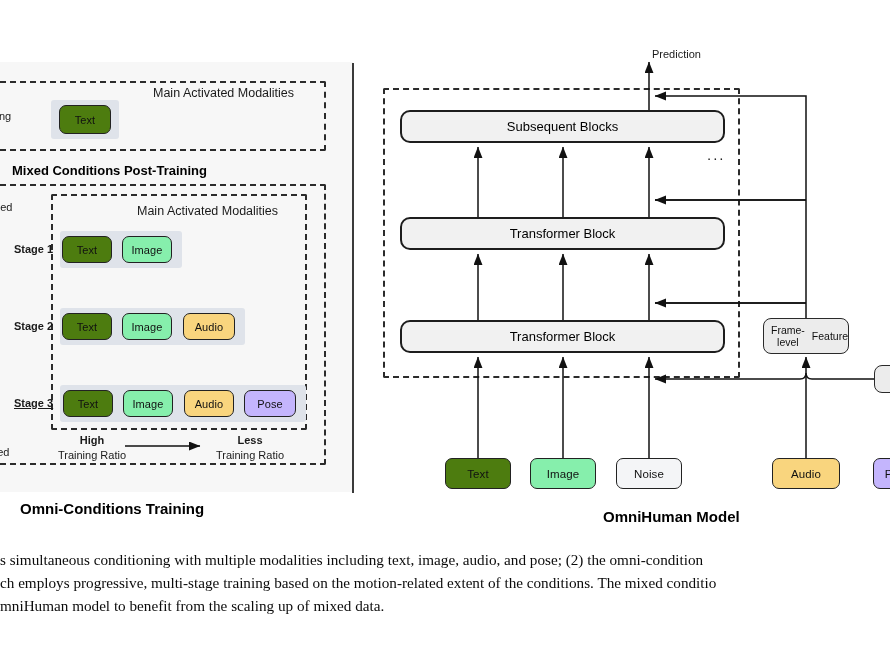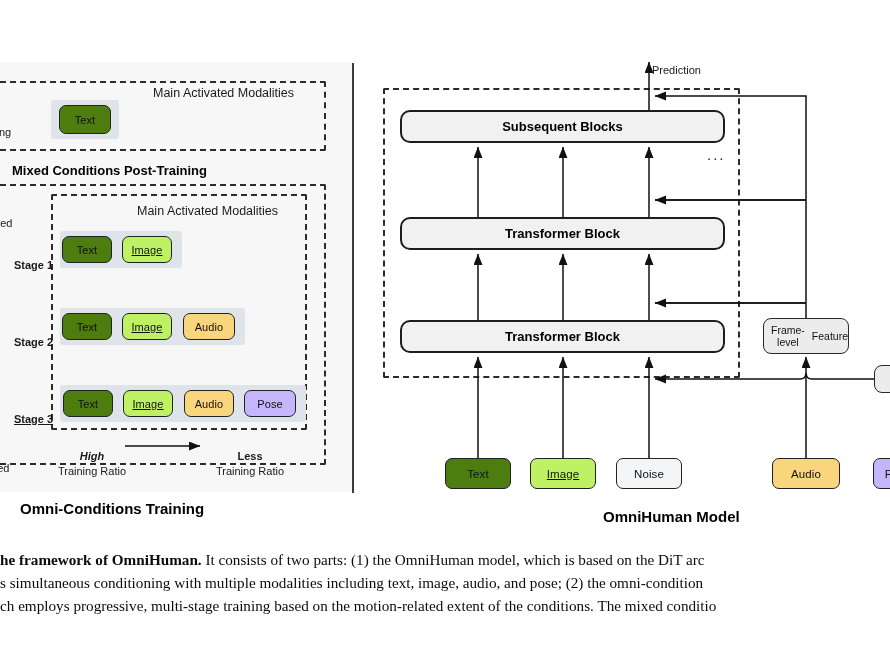--- a/index.html
+++ b/index.html
@@ -13,40 +13,40 @@
   .vsep{position:absolute;left:352px;top:63px;width:2px;height:430px;background:#3a3a3a;}
 
   
   .dash{position:absolute;border:2px dashed #2b2b2b;box-sizing:border-box;border-radius:2px;}
 
   
   .chip{position:absolute;box-sizing:border-box;border:1.5px solid #222;border-radius:7px;
         display:flex;align-items:center;justify-content:center;
         font-size:11px;color:#111;letter-spacing:.1px;}
   .chip.text{background:#4d7c0f;}
-  .chip.image{background:#bef264;text-decoration:underline;}
+  .chip.image{background:#86efac;}
   .chip.audio{background:#f9d57e;}
   .chip.pose{background:#c4b5fd;}
   .chip.noise{background:#f4f5f7;}
 
   
   .band{position:absolute;background:#dfe3ea;border-radius:3px;}
 
-  .lbl{position:absolute;font-size:11px;color:#1a1a1a;white-space:nowrap;margin-top:16px;}
+  .lbl{position:absolute;font-size:11px;color:#1a1a1a;white-space:nowrap;}
   .lbl.b{font-weight:bold;}
   .lbl.c{text-align:center;}
   .sect-title{position:absolute;font-size:13px;font-weight:bold;color:#000;white-space:nowrap;}
   .mam{position:absolute;font-size:12.5px;color:#1a1a1a;white-space:nowrap;}
 
   .panel-caption{position:absolute;font-size:15px;font-weight:bold;color:#000;white-space:nowrap;}
 
   
   .rblock{position:absolute;box-sizing:border-box;background:#f1f1f1;border:2px solid #1d1d1d;
           border-radius:10px;display:flex;align-items:center;justify-content:center;
-          font-size:13px;font-weight:bold;color:#000;}
+          font-size:13px;font-weight:normal;color:#000;}
   .smallbox{position:absolute;box-sizing:border-box;background:#ececec;border:1.5px solid #2a2a2a;
             border-radius:8px;display:flex;align-items:center;justify-content:center;
             text-align:center;font-size:10.5px;font-weight:normal;color:#111;line-height:1.15;}
   .dots{position:absolute;font-size:15px;letter-spacing:2px;color:#222;}
 
   svg.wires{position:absolute;left:0;top:0;width:890px;height:540px;overflow:visible;pointer-events:none;}
 
   
   .cap{position:absolute;left:0;top:548px;width:890px;
        font-family:"Liberation Serif",serif;font-size:15.2px;line-height:23px;color:#0b0b0b;
@@ -98,21 +98,21 @@
     <div class="lbl b" style="left:14px;top:397px;text-decoration:underline;">Stage 3</div>
     <div class="band" style="left:60px;top:385px;width:246px;height:37px;"></div>
     <div class="chip text" style="left:63px;top:390px;width:50px;height:27px;">Text</div>
     <div class="chip image" style="left:123px;top:390px;width:50px;height:27px;">Image</div>
     <div class="chip audio" style="left:184px;top:390px;width:50px;height:27px;">Audio</div>
     <div class="chip pose" style="left:244px;top:390px;width:52px;height:27px;">Pose</div>
 
     <div class="lbl" style="left:-6px;top:431px;">n</div>
     <div class="lbl" style="left:-12px;top:446px;">ated</div>
 
-    <div class="lbl b c" style="left:42px;top:434px;width:100px;font-style:italic;">High</div>
+    <div class="lbl b c" style="left:42px;top:434px;width:100px;">High</div>
     <div class="lbl c" style="left:42px;top:449px;width:100px;">Training Ratio</div>
 
     <div class="lbl b c" style="left:200px;top:434px;width:100px;">Less</div>
     <div class="lbl c" style="left:200px;top:449px;width:100px;">Training Ratio</div>
 
     <div class="panel-caption" style="left:20px;top:500px;">Omni-Conditions Training</div>
 
     <div class="dash" style="left:383px;top:88px;width:357px;height:290px;"></div>
 
     <div class="lbl" style="left:652px;top:48px;font-size:11px;">Prediction</div>
@@ -173,18 +173,18 @@
         <path d="M806,200 L655,200"></path>
         <line x1="806" y1="200" x2="655" y2="200" marker-end="url(#ah)"></line>
         <path d="M806,303 L655,303"></path>
         <line x1="806" y1="303" x2="655" y2="303" marker-end="url(#ah)"></line>
       </g>
     </svg>
 
   </div>
 
   <div class="cap">
-    <div><b>he framework of OmniHuman.</b><span> It consists of two parts: (1) the OmniHuman model, which is based on the DiT arc</span></div>
     <div>s simultaneous conditioning with multiple modalities including text, image, audio, and pose; (2) the omni-condition</div>
     <div>ch employs progressive, multi-stage training based on the motion-related extent of the conditions. The mixed conditio</div>
+    <div>mniHuman model to benefit from the scaling up of mixed data.</div>
   </div>
 
 </div>
 
 </body></html>

